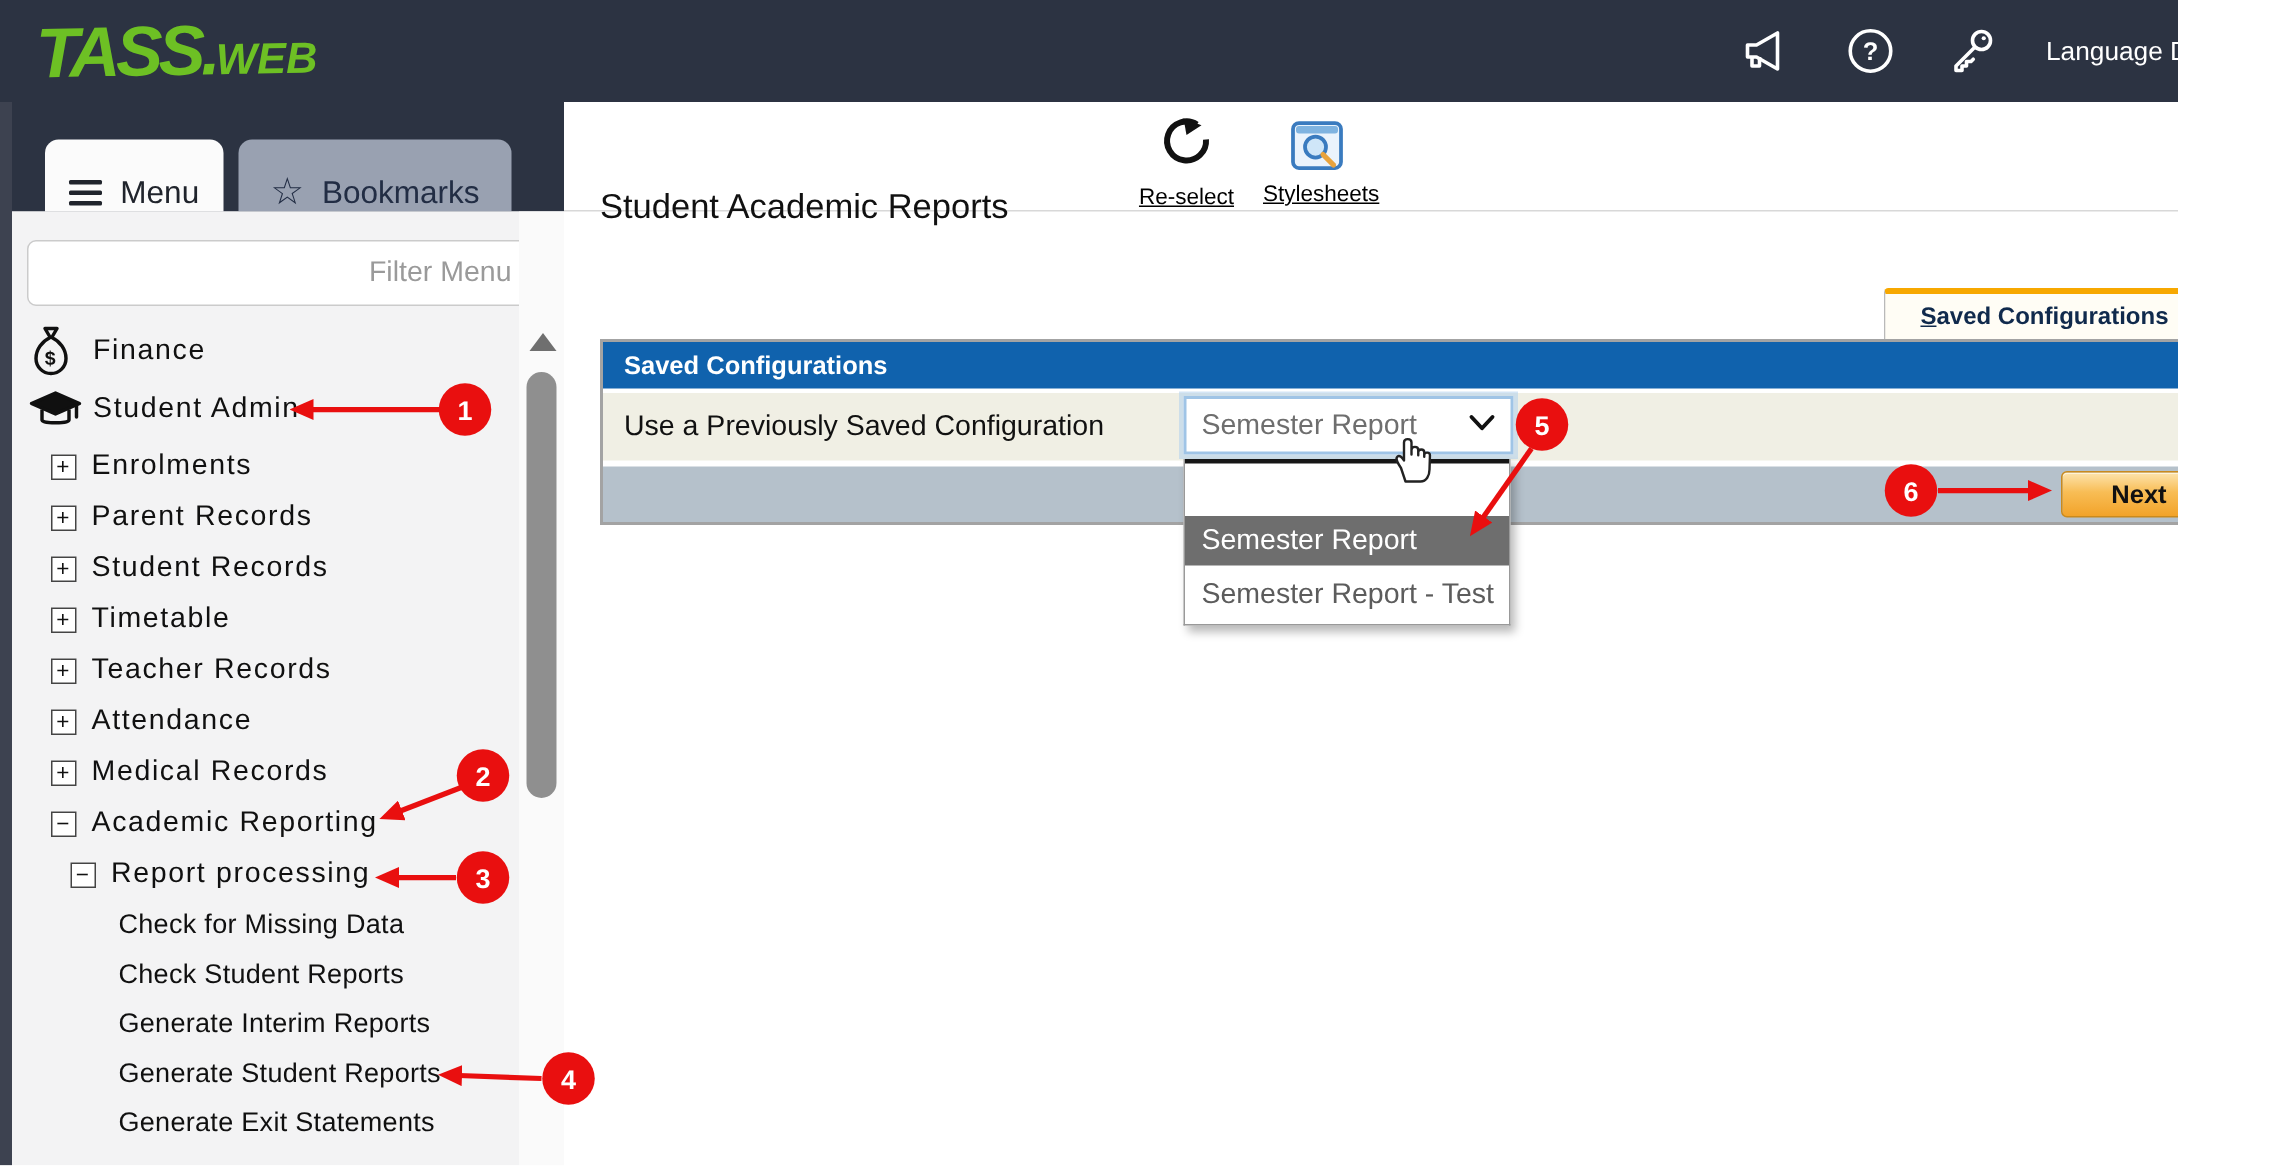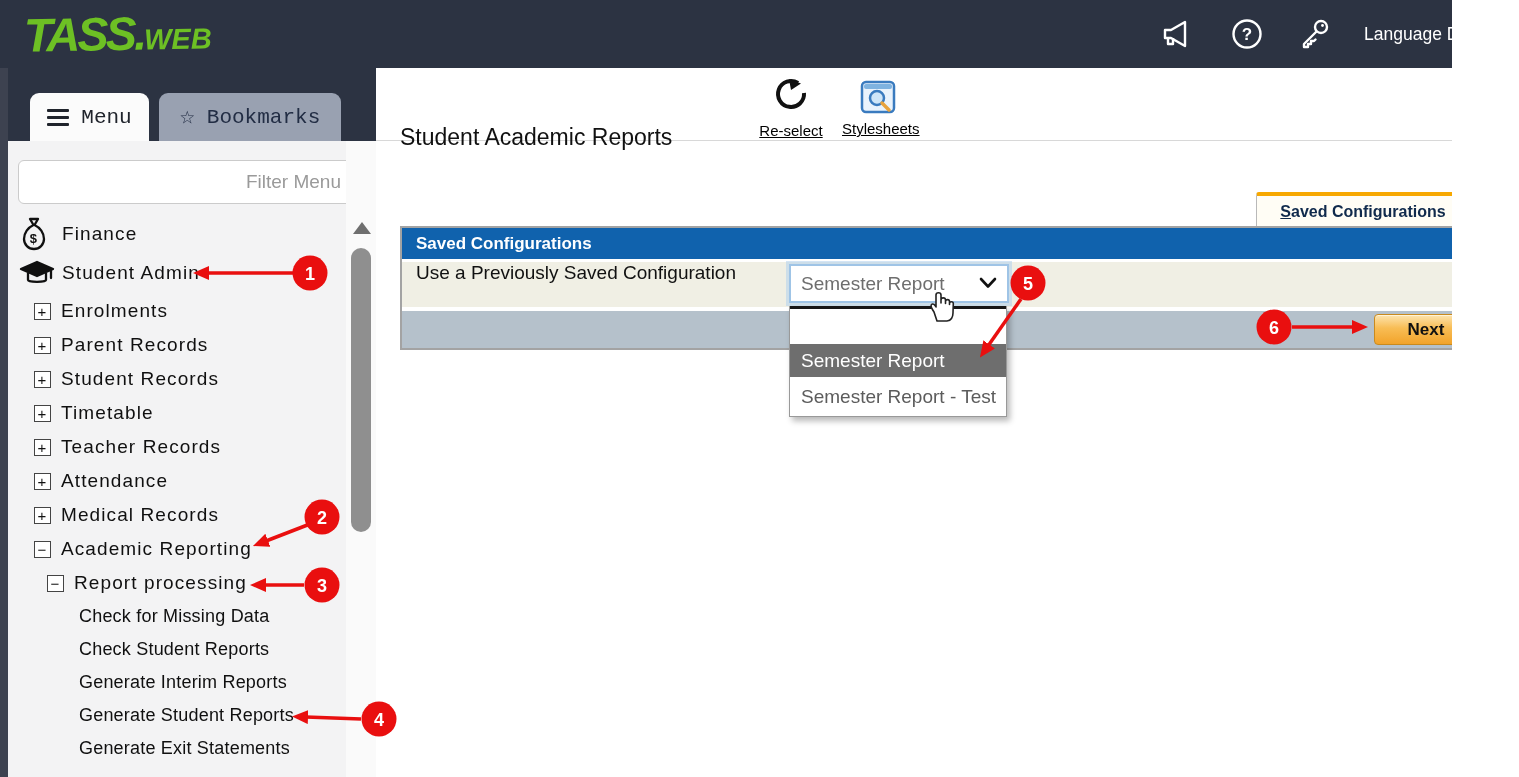--- a/index.html
+++ b/index.html
@@ -10,21 +10,21 @@
 
   
   .topbar { left:0; top:0; width:1519px; height:68px; background:#2c3342; }
   .side-top { left:0; top:0; width:376px; height:141px; background:#2c3342; }
   .left-edge { left:0; top:68px; width:8px; height:709px; background:#3d4250; }
 
   .logo { left:24px; top:6px; color:#6dc024; font-style:italic; font-weight:900; white-space:nowrap; transform:rotate(-1deg); }
   .logo .big { font-size:47px; letter-spacing:-3px; }
   .logo .small { font-size:29px; letter-spacing:0px; }
 
-  .nav-tab { top:93px; height:48px; border-radius:9px 9px 0 0; display:flex; align-items:center; justify-content:center; gap:12px; font-size:21px; cursor:pointer;font-family:Liberation Mono, monospace; }
+  .nav-tab { top:93px; height:48px; border-radius:9px 9px 0 0; display:flex; align-items:flex-end; justify-content:center; gap:12px; font-size:21px; cursor:pointer; }
   .tab-menu { left:30px; width:119px; background:#fbfbfb; color:#20242c; }
   .tab-bookmarks { left:159px; width:182px; background:#99a1b1; color:#222d44; }
   .burger { display:inline-block; width:22px; }
   .burger i { display:block; height:3px; background:#20242c; margin:4px 0; border-radius:1px; }
   .star-glyph { font-size:25px; line-height:1; }
 
   .top-icons { top:0; left:1160px; height:68px; display:flex; align-items:center; gap:30px; color:#fff; }
   .top-icon { width:38px; height:38px; display:flex; align-items:center; justify-content:center; cursor:pointer; }
   .user-label { color:#fff; font-size:17.5px; white-space:nowrap; }
 
@@ -52,21 +52,21 @@
   .action .albl { font-size:15px; color:#000; text-decoration:underline; white-space:nowrap; display:block; margin-top:2px; }
   .act-reselect { left:755px; top:76px; }
   .act-styles { left:842px; top:80px; }
 
   
   .cfg-tab { left:1256px; top:192px; width:214px; height:36px; background:#fffdf5; border:1px solid #b9b9b9; border-bottom:none; border-top:4px solid #f7a800; border-radius:3px 3px 0 0; display:flex; align-items:center; justify-content:center; font-size:16px; font-weight:bold; color:#102a4c; cursor:pointer; }
   .cfg-tab .ul { text-decoration:underline; }
 
   .cfg-table { left:400px; top:226px; width:1083px; height:124px; border:2px solid #a3a3a3; background:#fff; }
   .cfg-blue { position:absolute; left:0; top:0; width:100%; height:31px; background:#1062ad; color:#fff; font-weight:bold; font-size:17px; display:flex; align-items:center; padding-left:14px; }
-  .cfg-row { position:absolute; left:0; top:34px; width:100%; height:45px; background:#f0efe4; display:flex; align-items:flex-start; padding-left:14px; font-size:19px; color:#111; }
+  .cfg-row { position:absolute; left:0; top:34px; width:100%; height:45px; background:#f0efe4; display:flex; align-items:center; padding-left:14px; font-size:19px; color:#111; }
   .cfg-foot { position:absolute; left:0; top:83px; width:100%; height:37px; background:#b5c1cb; }
 
   .next-btn { position:absolute; right:3px; top:3px; width:104px; height:31px; background:linear-gradient(#fde4ae,#f8bd55 45%,#f2a32a); border:1px solid #c98a1e; border-radius:4px; font-family:inherit; font-size:17px; font-weight:bold; color:#111; cursor:pointer; box-shadow:inset 0 1px 0 #fff3d8; }
 
   .select-box { left:789px; top:264px; width:220px; height:39px; background:#fff; border:2px solid #9fc4e6; box-shadow:0 0 0 3px rgba(176,208,236,.55); display:flex; align-items:center; padding:0 10px; cursor:pointer; }
   .select-box .sel-txt { font-size:19px; color:#6e6e6e; flex:1; }
 
   .dropdown { left:789px; top:306px; width:218px; background:#fff; border:1px solid #999; border-top:none; box-shadow:3px 4px 6px rgba(0,0,0,.28); z-index:20; }
   .dd-topbar { height:3px; background:#161616; }
   .dd-opt { font-size:19px; color:#5c5c5c; padding-left:11px; display:flex; align-items:center; cursor:pointer; }

